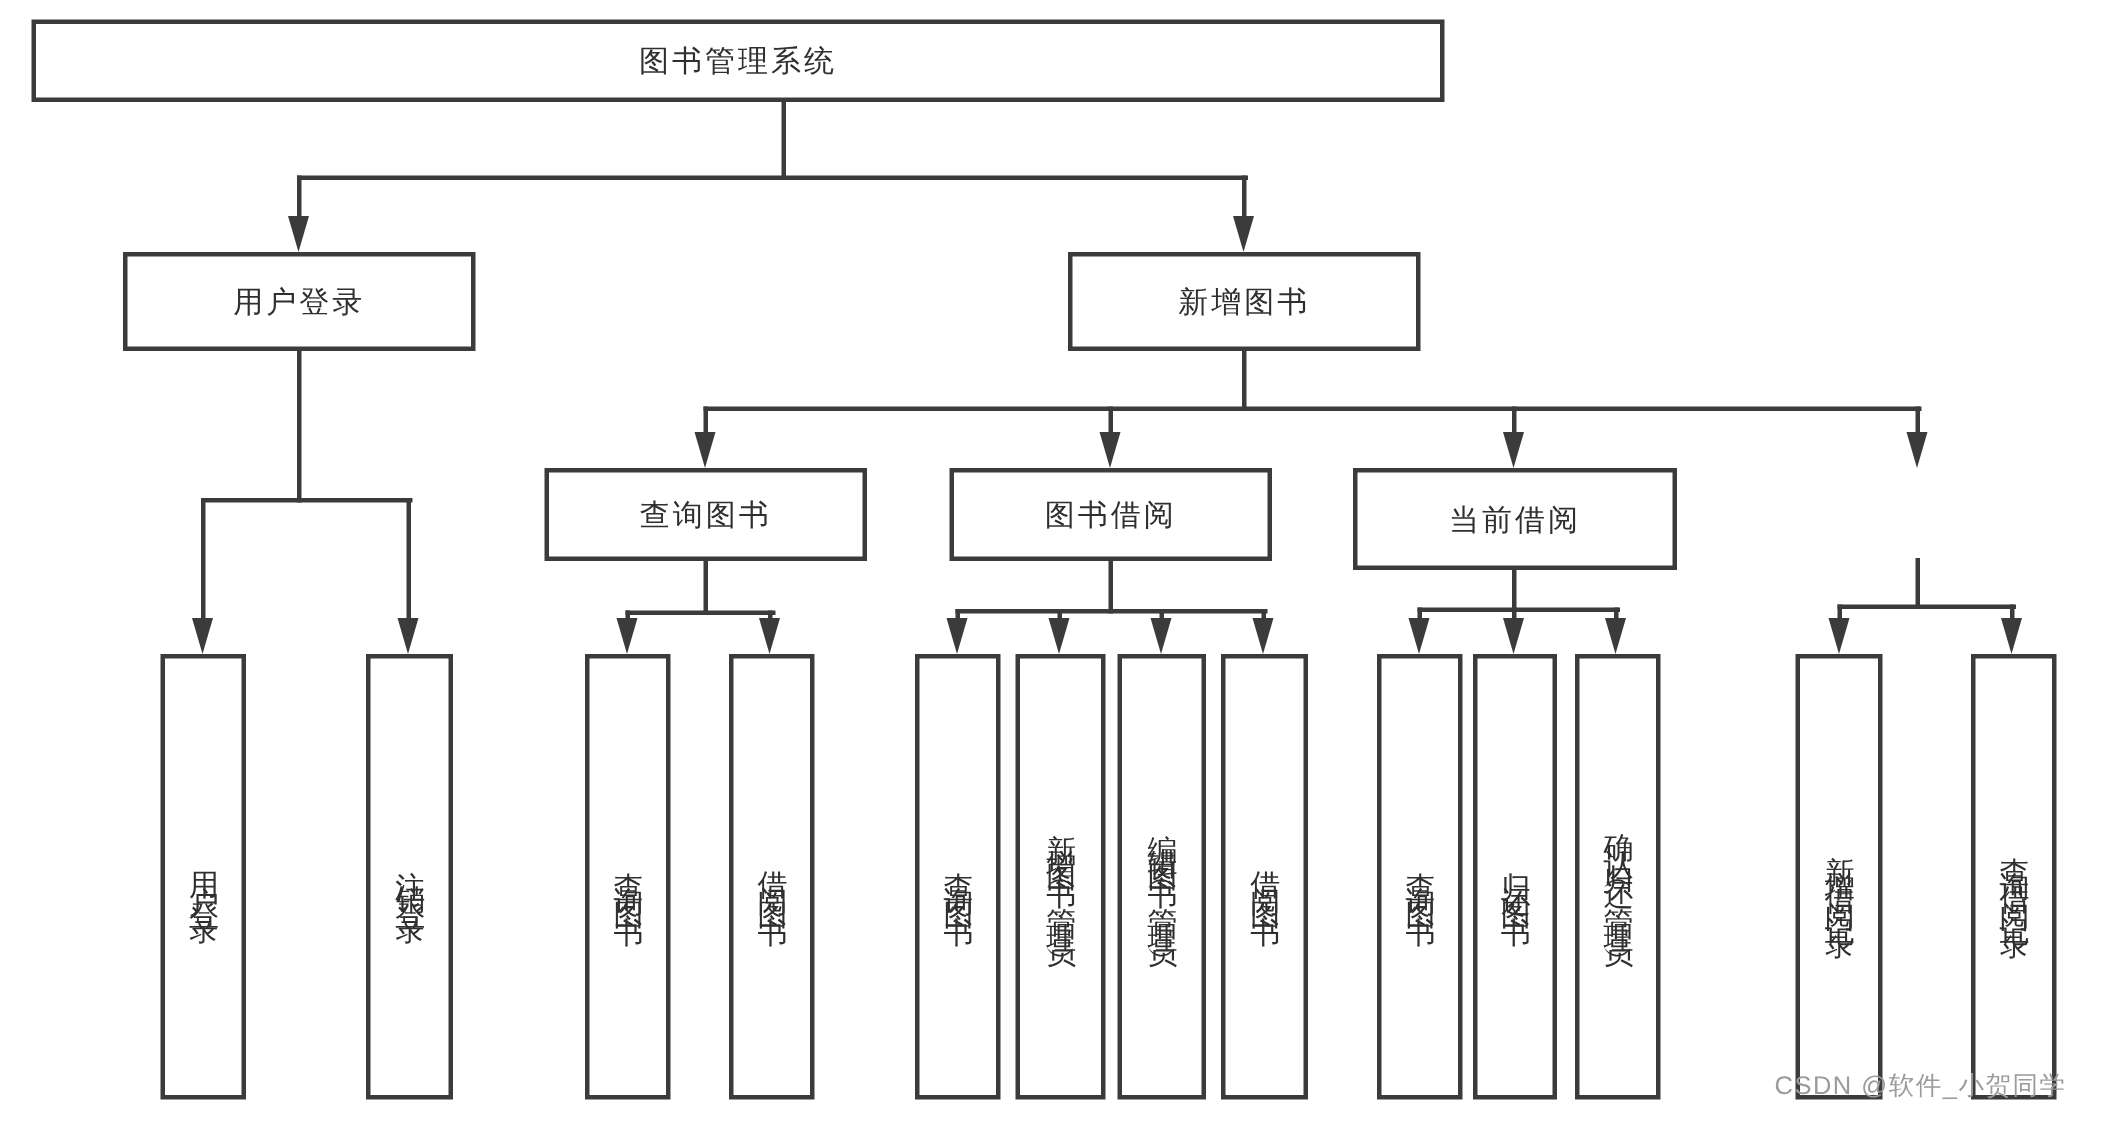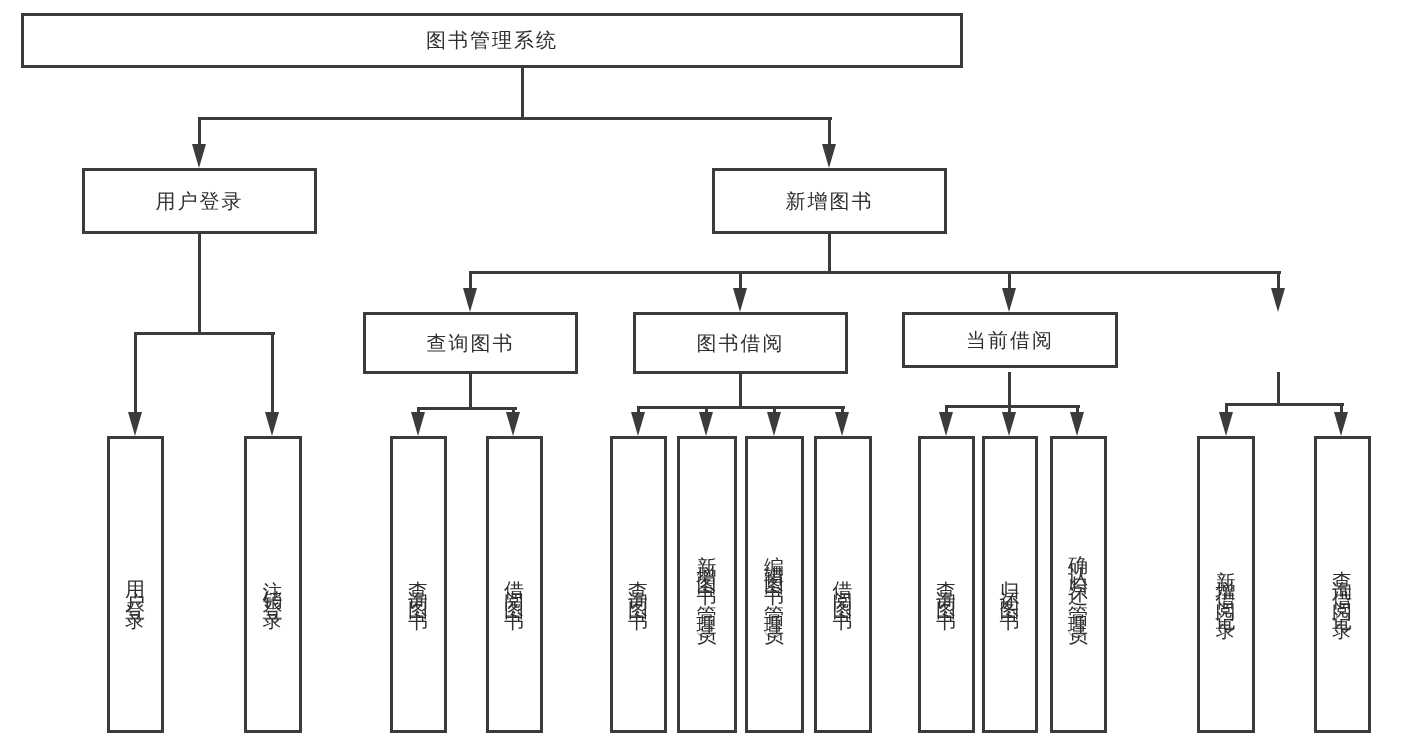--- a/index.html
+++ b/index.html
@@ -103,21 +103,21 @@
   <div class="box" style="left:712px;top:168px;width:235px;height:66px;">
     <span>新增图书</span>
   </div>
 
   <div class="box" style="left:363px;top:312px;width:215px;height:62px;">
     <span>查询图书</span>
   </div>
   <div class="box" style="left:633px;top:312px;width:215px;height:62px;">
     <span>图书借阅</span>
   </div>
-  <div class="box" style="left:902px;top:312px;width:216px;height:56px;">
+  <div class="box" style="left:902px;top:312px;width:216px;height:68px;">
     <span>当前借阅</span>
   </div>
 
   <div class="box leaf" style="left:107px;top:436px;width:57px;height:297px;">
     <span class="vtext">用户登录</span>
   </div>
   <div class="box leaf" style="left:244px;top:436px;width:58px;height:297px;">
     <span class="vtext">注销登录</span>
   </div>
 
@@ -151,14 +151,15 @@
     <span class="vtext">确认归还（管理员）</span>
   </div>
 
   <div class="box leaf" style="left:1197px;top:436px;width:58px;height:297px;">
     <span class="vtext">新增借阅记录</span>
   </div>
   <div class="box leaf" style="left:1314px;top:436px;width:57px;height:297px;">
     <span class="vtext">查询借阅记录</span>
   </div>
 
+  <div class="watermark">CSDN @软件_小贺同学</div>
 
 </div>
 
 </body></html>

